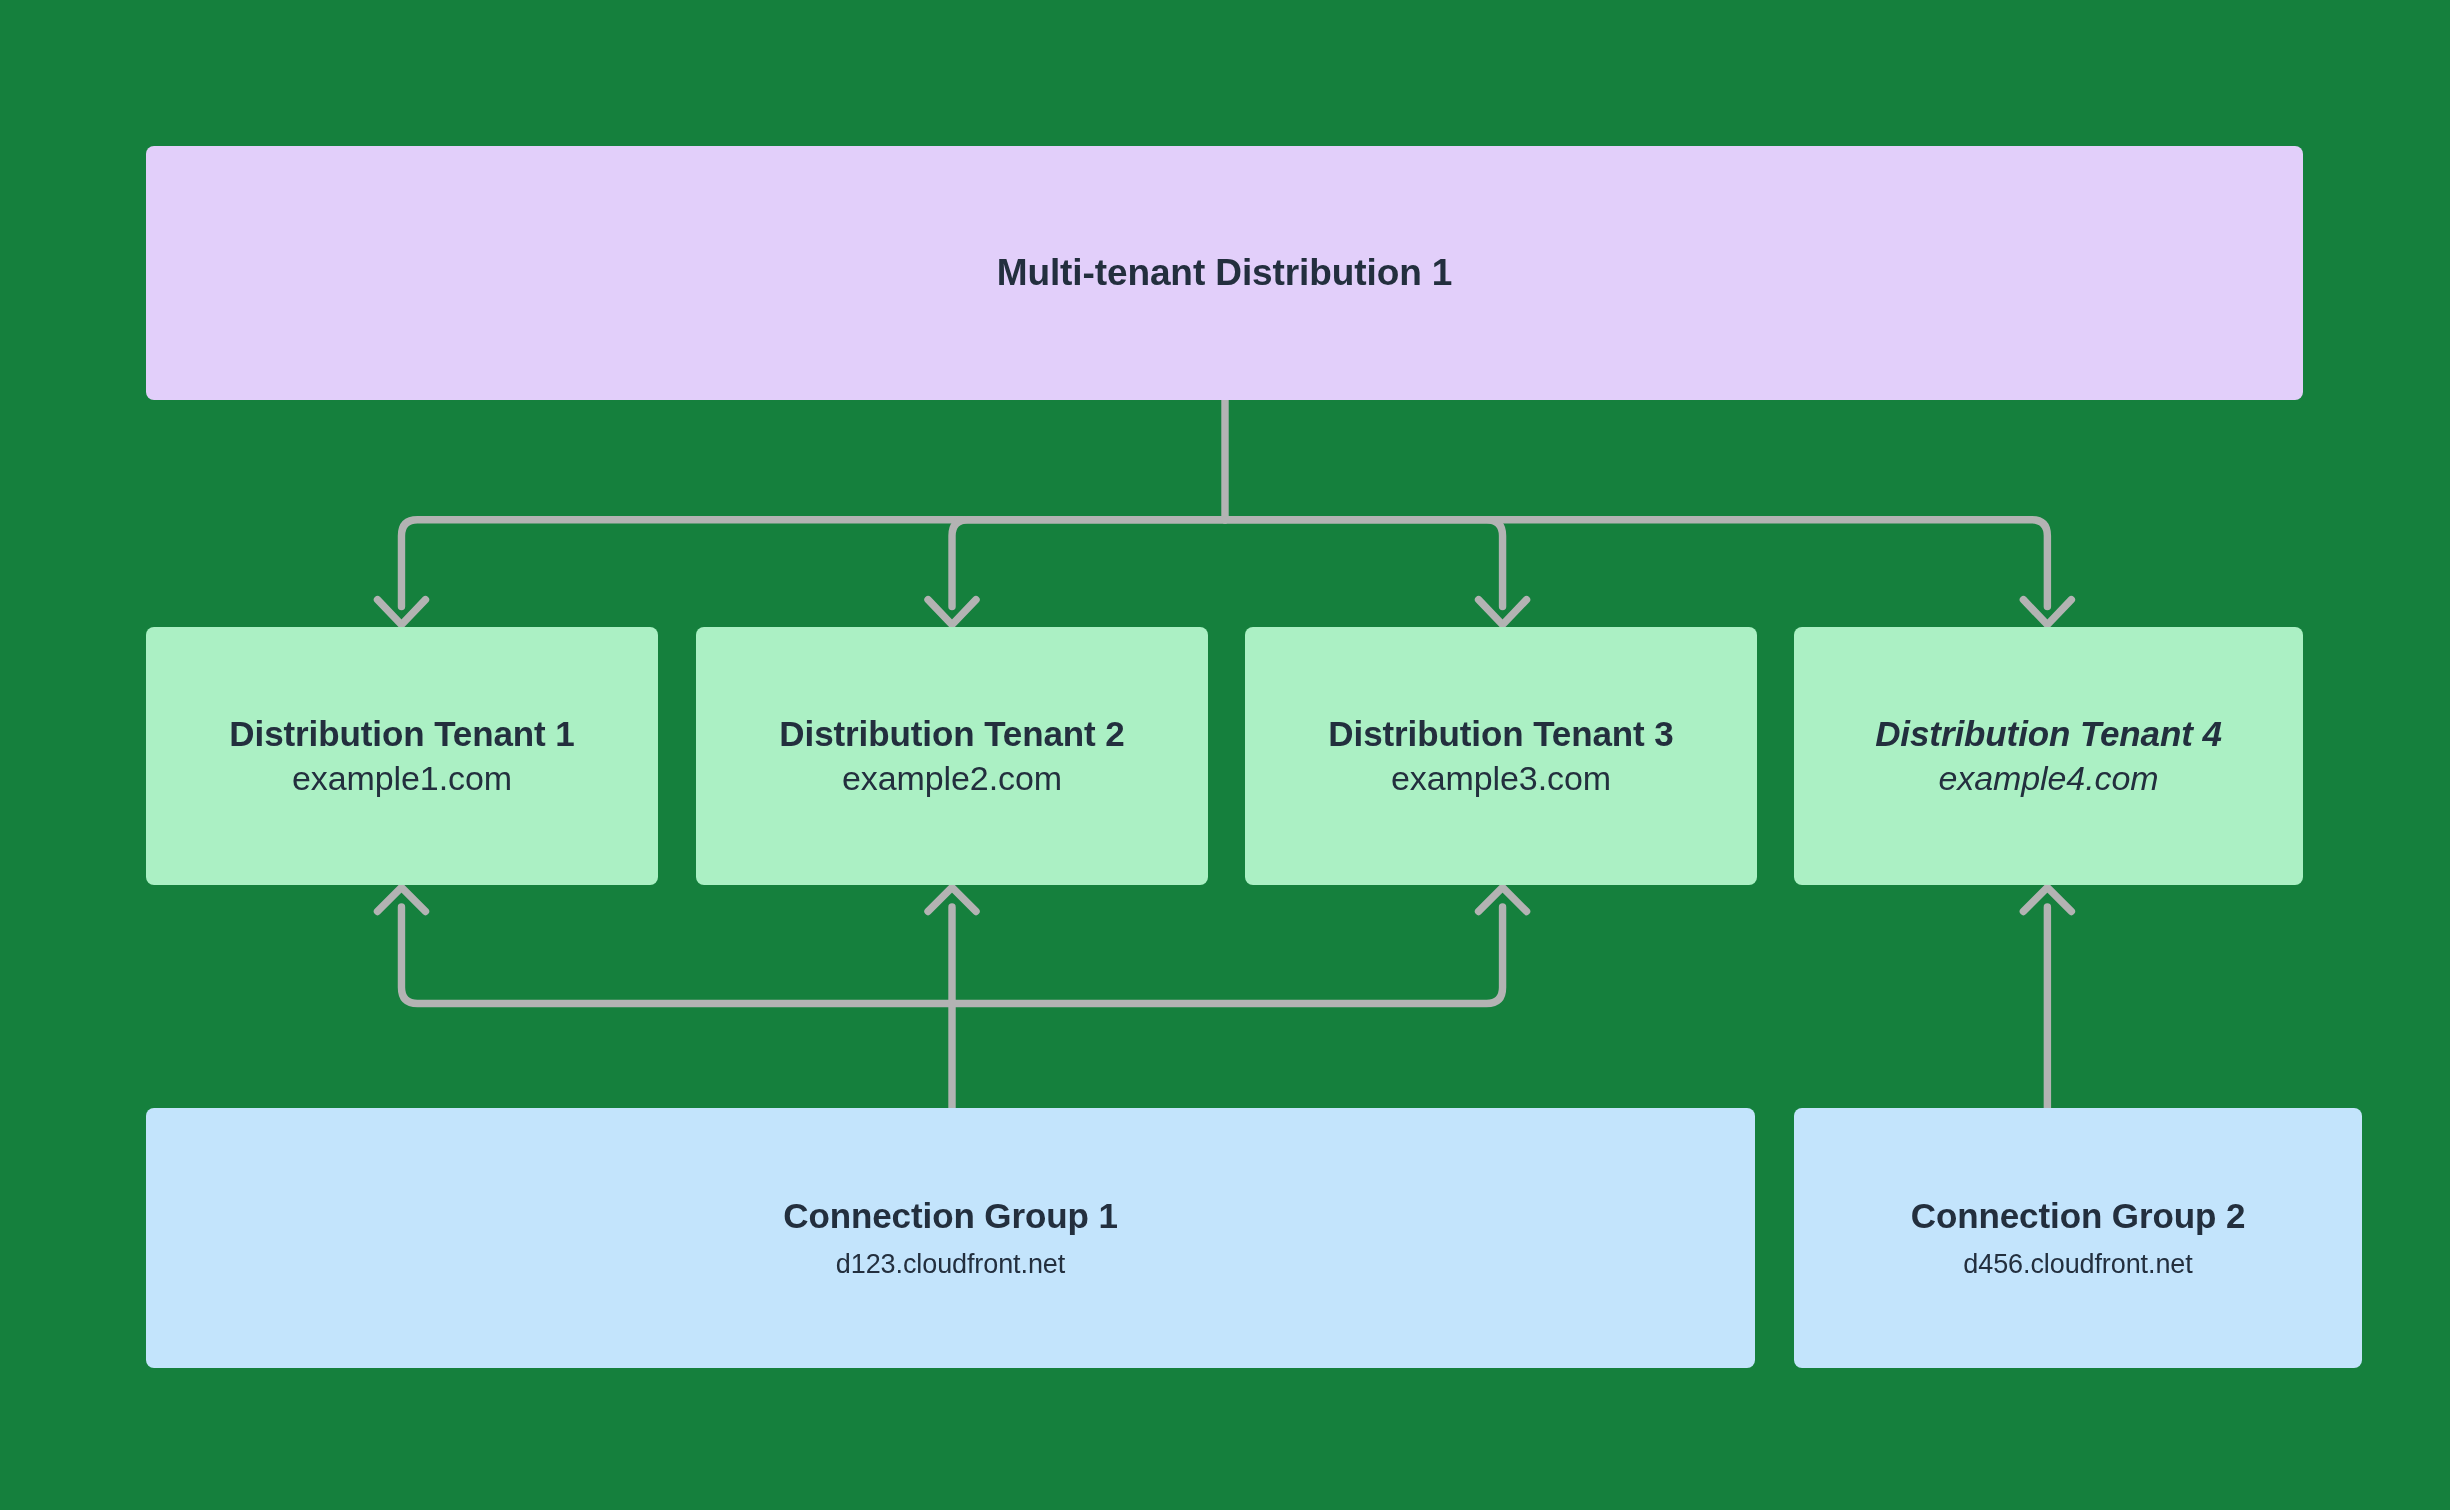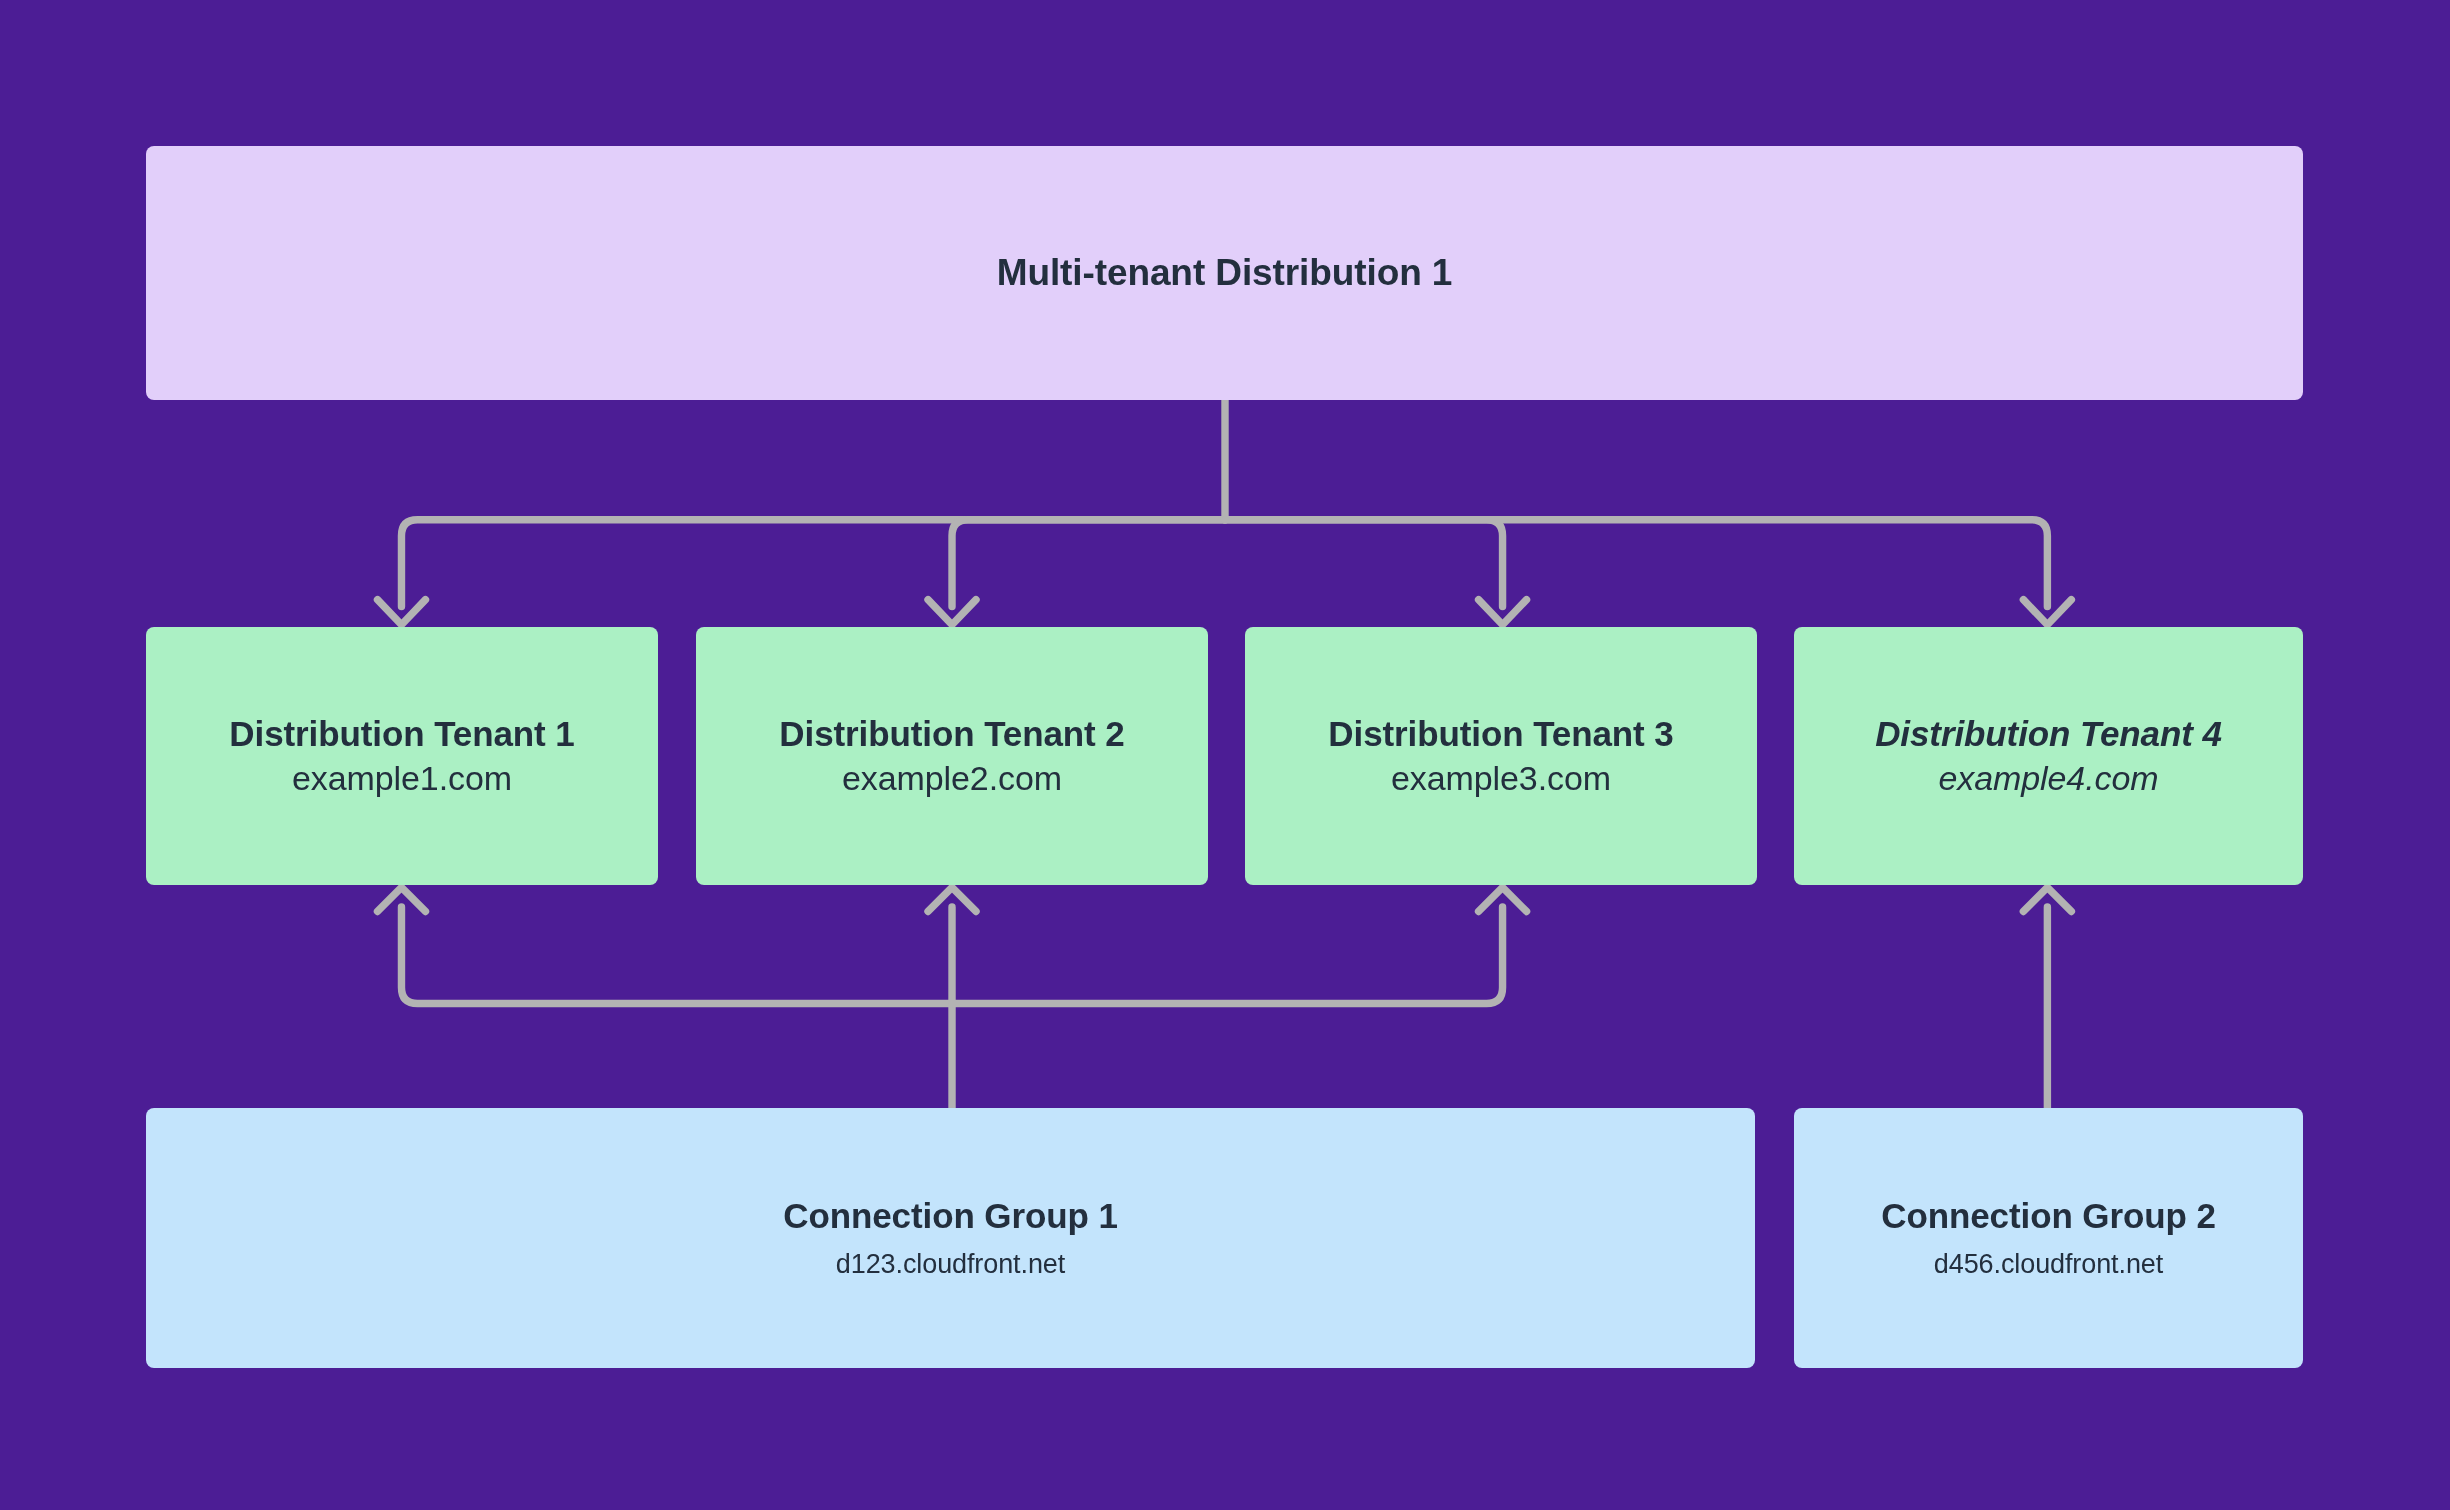--- a/index.html
+++ b/index.html
@@ -8,21 +8,21 @@
     background: #ffffff;
   }
   body {
     font-family: "Liberation Sans", sans-serif;
     -webkit-font-smoothing: antialiased;
   }
   #diagram-root {
     position: relative;
     width: 2450px;
     height: 1510px;
-    background: #4c1d95;
+    background: #15803d;
     overflow: hidden;
   }
   #connector-layer {
     position: absolute;
     left: 0;
     top: 0;
     width: 2450px;
     height: 1510px;
     pointer-events: none;
   }
@@ -76,21 +76,21 @@
   .cgroup {
     top: 1108px;
     height: 260px;
     background: #C3E4FC;
     text-align: right;
   }
   .cgroup .node-title { font-size: 35px; margin-bottom: 8px; }
   .cgroup .node-sub   { font-size: 27px; }
 
   #node-connection-group-1 { left: 146px;  width: 1609px; }
-  #node-connection-group-2 { left: 1794px; width: 509px; }
+  #node-connection-group-2 { left: 1794px; width: 568px; }
 </style>
 </head>
 <body>
 
 <div id="diagram-root">
 
   <svg id="connector-layer" viewBox="0 0 4290 2644">
     <g fill="none" stroke="#B3B3B3" stroke-width="13" stroke-linecap="round" stroke-linejoin="round">
 
       <path d="M 2145 700 L 2145 910"></path>

